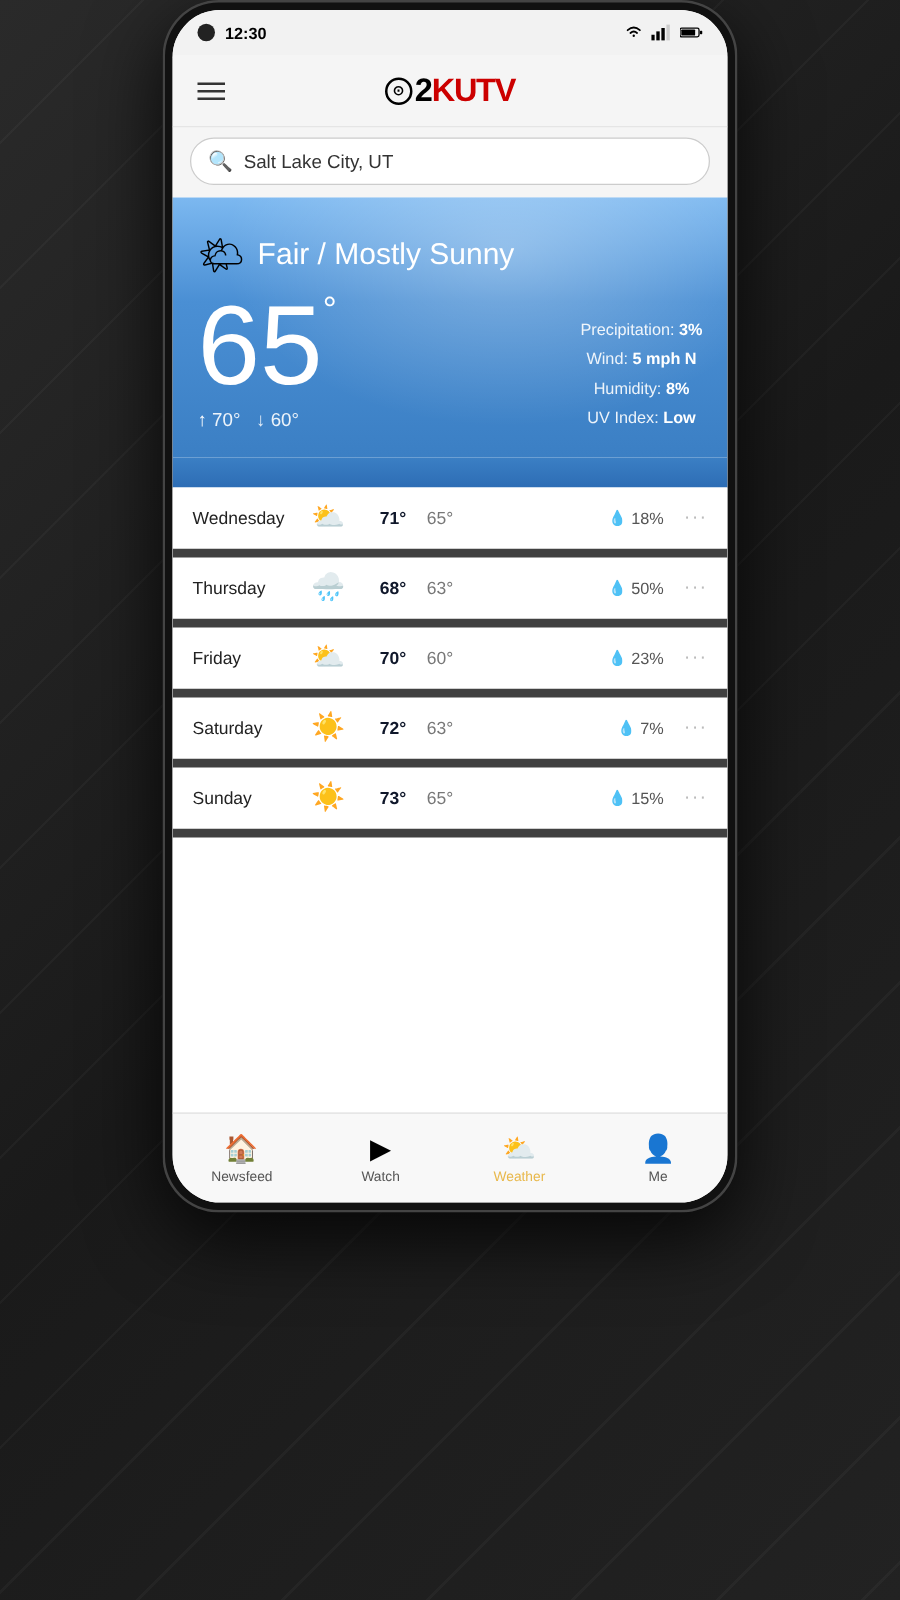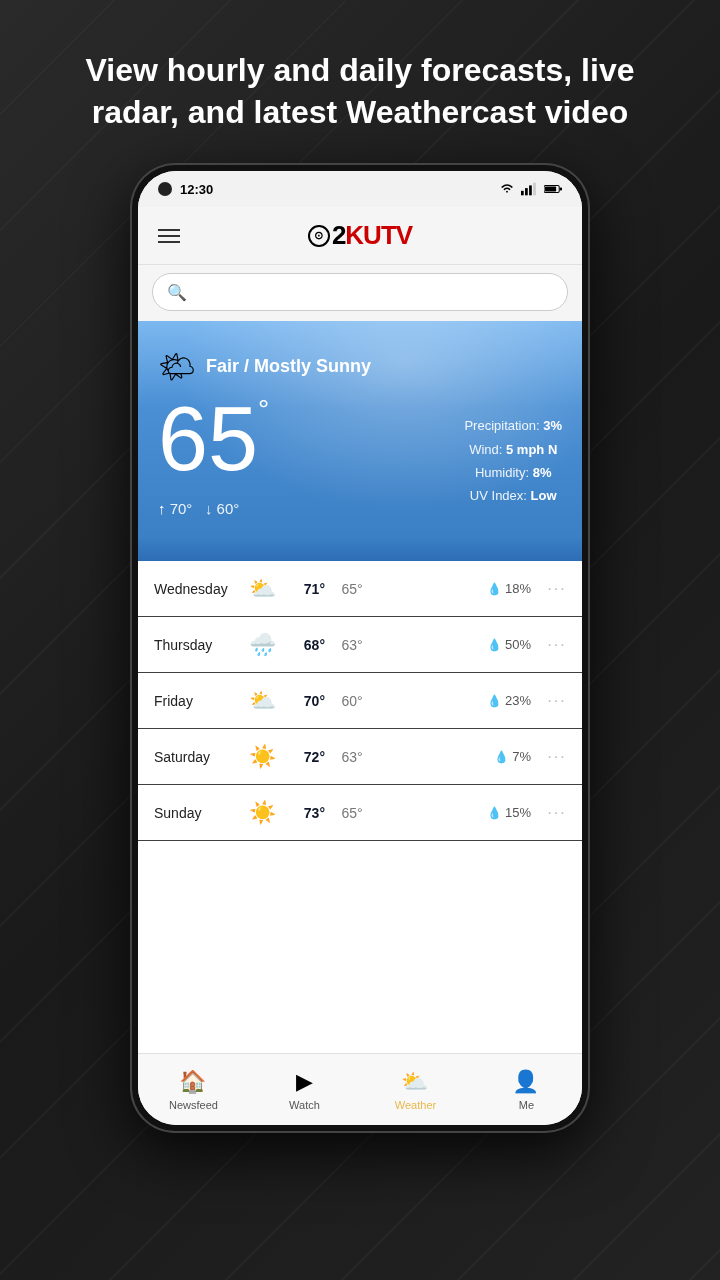--- a/index.html
+++ b/index.html
@@ -197,22 +197,22 @@
       margin-bottom: 10px;
       position: relative;
     }
 
     .sun-cloud-icon {
       font-size: 30px;
     }
 
     .condition-text {
       color: #fff;
-      font-size: 18px;
-      font-weight: 700;
+      font-size: 24px;
+      font-weight: 400;
     }
 
     .temp-details-row {
       display: flex;
       align-items: flex-start;
       justify-content: space-between;
       position: relative;
     }
 
     .temp-main {
@@ -229,21 +229,21 @@
     .temp-deg {
       font-size: 28px;
       font-weight: 300;
       vertical-align: top;
       margin-top: 14px;
     }
 
     .temp-hilo {
       color: rgba(255,255,255,0.9);
       font-size: 15px;
-      margin-top: 16px;
+      margin-top: 6px;
     }
 
     .temp-hilo .up { color: #fff; }
     .temp-hilo .down { color: rgba(255,255,255,0.85); }
 
     .weather-stats {
       text-align: center;
       padding-top: 20px;
     }
 
@@ -296,21 +296,21 @@
       background: #fff;
       flex: 1;
       overflow: hidden;
     }
 
     .forecast-row {
       display: flex;
       align-items: center;
       padding: 0 16px;
       height: 56px;
-      border-bottom: 1px solid #404040;
+      border-bottom: 7px solid #404040;
       gap: 8px;
     }
 
     .forecast-day {
       font-size: 14px;
       font-weight: 500;
       color: #222;
       width: 85px;
       flex-shrink: 0;
     }
@@ -396,21 +396,20 @@
 
     .nav-item.active .nav-icon {
       color: #e8b84b;
     }
   </style>
 </head>
 <body>
 
 <div class="page-bg">
 
-  <p class="tagline">View hourly and daily forecasts, live radar, and latest Weathercast video</p>
 
   <div class="phone-frame">
     <div class="phone-screen">
 
       <div class="status-bar">
         <div class="status-left">
           <div class="camera-dot"></div>
           <span class="status-time">12:30</span>
         </div>
         <div class="status-icons">
@@ -446,20 +445,21 @@
           <span style="font-size:11px;font-weight:900;color:#000;border:2px solid #000;border-radius:50%;width:22px;height:22px;display:inline-flex;align-items:center;justify-content:center;margin-right:2px;">⊙</span>
           <span style="font-size:26px;font-weight:900;color:#000;letter-spacing:-1px;">2</span>
           <span style="font-size:26px;font-weight:900;color:#cc0000;letter-spacing:-1px;">KUTV</span>
         </div>
         <div style="width:30px;"></div>
       </div>
 
       <div class="search-bar-wrap">
         <div class="search-bar">
           <span style="font-size:16px;color:#888;">🔍</span>
+          <input class="search-bar-input" type="text" value="Salt Lake City, UT" style="">
         </div>
       </div>
 
       <div class="weather-hero">
         <div class="condition-row">
           <span class="sun-cloud-icon">🌤</span>
           <span class="condition-text">Fair / Mostly Sunny</span>
         </div>
         <div class="temp-details-row">
           <div class="temp-main">

